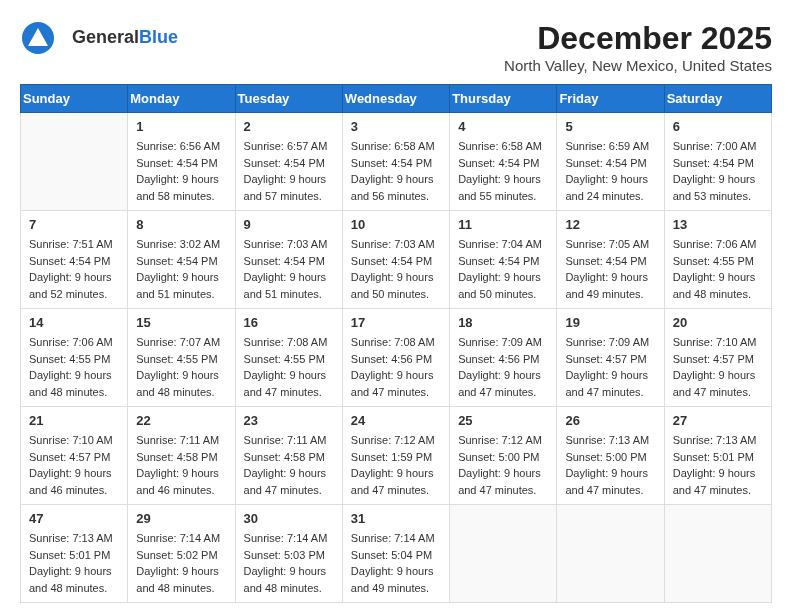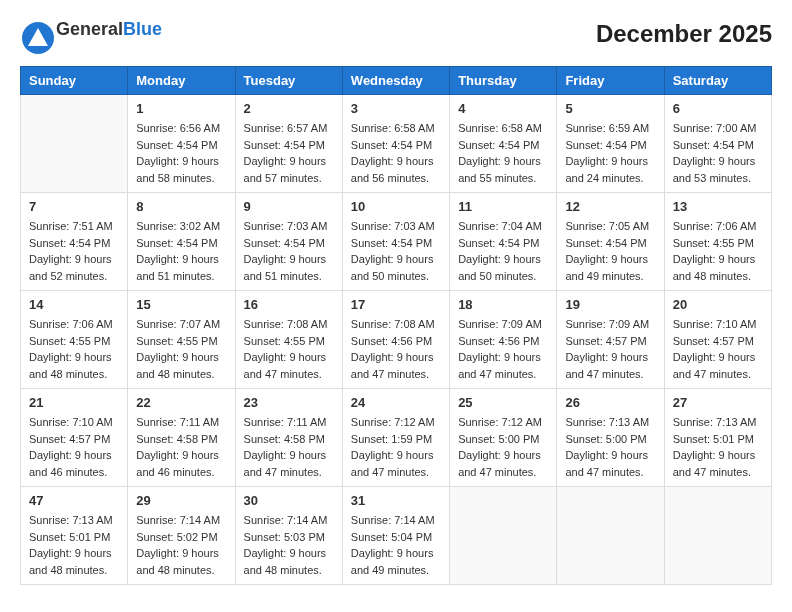--- a/index.html
+++ b/index.html
@@ -18,37 +18,37 @@
     }
     .logo {
       display: flex;
       flex-direction: column;
       align-items: flex-start;
     }
     .title-block {
       text-align: right;
     }
     .month-title {
-      font-size: 24px;
+      font-size: 32px;
       font-weight: bold;
       color: #222;
     }
     .location {
       font-size: 15px;
       color: #444;
     }
     .calendar {
       width: 100%;
       border-collapse: collapse;
       border: 1px solid #ccc;
     }
     .calendar th {
       background: #2176d2;
       color: #fff;
-      padding: 6px 8px;
+      padding: 6px 2px;
       font-size: 13px;
       font-weight: bold;
       text-align: left;
       border: 1px solid #1a5ea8;
     }
     .calendar td {
       vertical-align: top;
       padding: 6px 8px;
       border: 1px solid #ddd;
       width: 107px;
@@ -65,40 +65,42 @@
       font-size: 13px;
       margin-bottom: 4px;
       display: block;
     }
     .day-info {
       line-height: 1.5;
       font-size: 11px;
     }
     .logo-wrapper {
       display: flex;
-      gap: 0;
+      align-items: center;
+      gap: 16px;
     }
   </style>
 </head>
 <body>
 
 <div class="header">
   <div class="logo-wrapper">
     <svg width="36" height="36" viewBox="0 0 36 36">
       <circle cx="18" cy="18" r="16" fill="#2176d2"></circle>
       <polygon points="18,8 28,26 8,26" fill="white"></polygon>
     </svg>
     <div class="logo">
       <span style="font-size:18px; font-weight:bold; line-height:1.1;">
         <span style="color:#333;">General</span><span style="color:#2176d2;">Blue</span>
       </span>
     </div>
   </div>
   <div class="title-block">
     <div class="month-title">December 2025</div>
+    <div class="location">North Valley, New Mexico, United States</div>
   </div>
 </div>
 
 <table class="calendar">
   <thead>
     <tr>
     <th>Sunday</th>
         <th>Monday</th>
         <th>Tuesday</th>
         <th>Wednesday</th>

